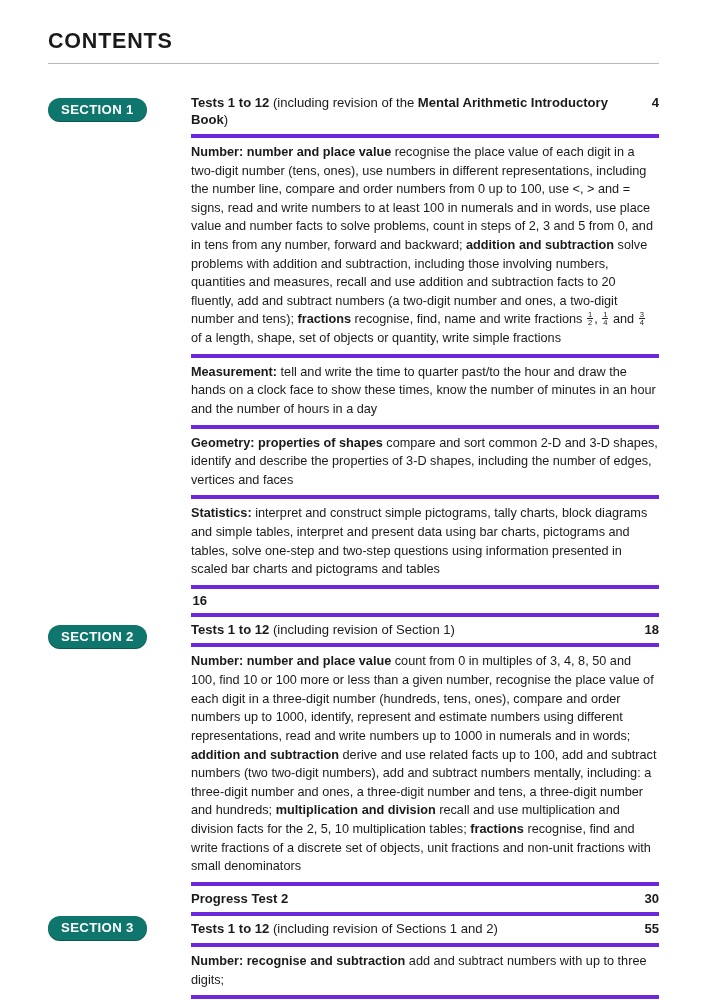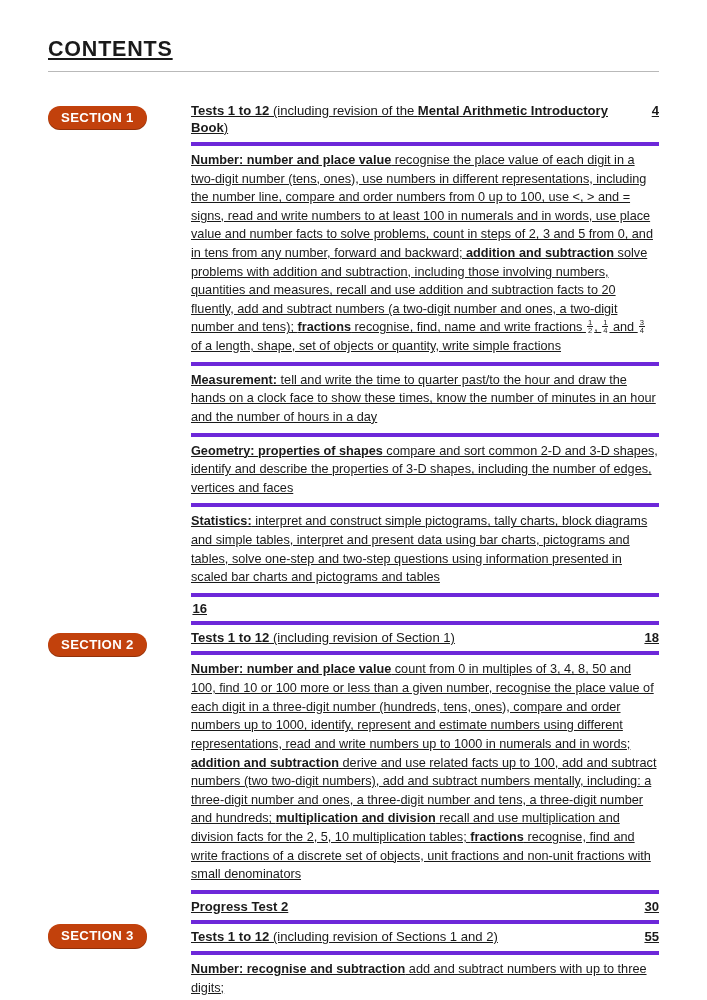--- a/index.html
+++ b/index.html
@@ -12,22 +12,21 @@
     height: 1000px;
     font-family: "Liberation Sans", sans-serif;
     color: #1a1a1a;
     -webkit-font-smoothing: antialiased;
   }
   .page {
     position: relative;
     width: 707px;
     height: 1000px;
     box-sizing: border-box;
-    padding: 16px 48px;
-    text-decoration: underline;
+    padding: 8px 48px;
   }
 
   
   .page-title {
     font-size: 21.5px;
     font-weight: bold;
     letter-spacing: 0.8px;
     color: #1a1a1a;
     padding-top: 22px;
     margin: 0 0 9px 0;
@@ -48,21 +47,21 @@
     min-height: 1px;
   }
   .label-gutter {
     position: absolute;
     left: 0;
     top: 0;
     width: 143px;
   }
   .pill {
     display: inline-block;
-    background: #c2410c;
+    background: #0f766e;
     color: #ffffff;
     font-weight: bold;
     font-size: 13.2px;
     letter-spacing: 0.35px;
     border-radius: 12px;
     padding: 4px 13px 5px 13px;
     line-height: 1.15;
     white-space: nowrap;
     box-shadow: inset 0 -1px 0 rgba(0,0,0,0.25);
   }

